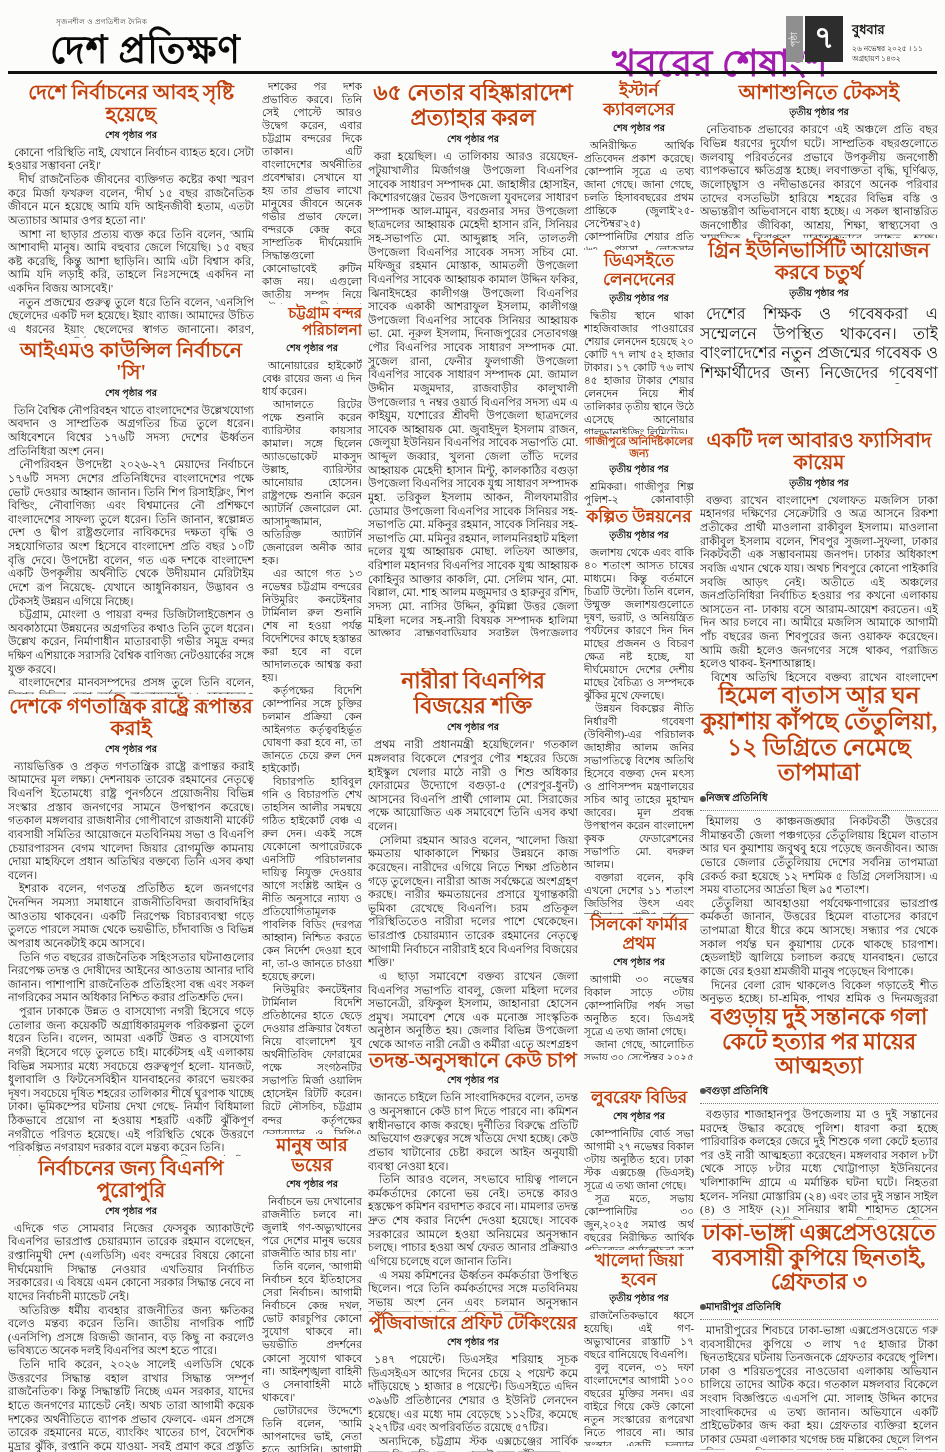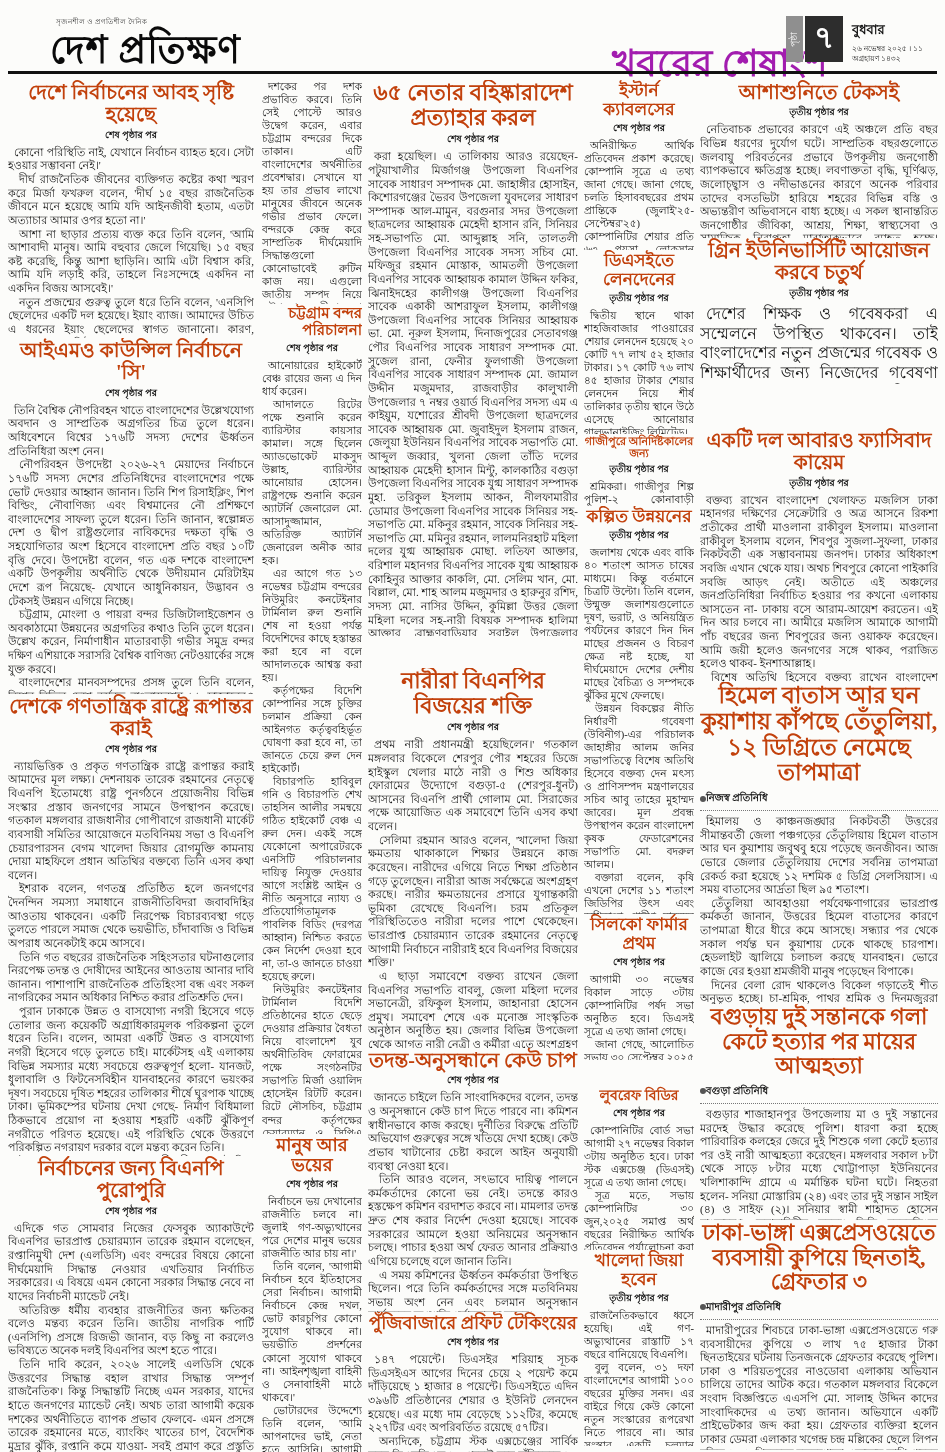--- a/index.html
+++ b/index.html
@@ -194,21 +194,21 @@
       </div>
       <div class="article" style="height: 146px;">
         <div class="headline" style="font-size: 17px;">সিলকো ফার্মার প্রথম</div>
         <div class="continuation">শেষ পৃষ্ঠার পর</div>
         <div class="body-text" style="font-size: 10.5px;">
           <p>আগামী ৩০ নভেম্বর বিকাল সাড়ে ৩টায় কোম্পানিটির পর্ষদ সভা অনুষ্ঠিত হবে। ডিএসই সূত্রে এ তথ্য জানা গেছে।</p>
           <p>জানা গেছে, আলোচিত সভায় ৩০ সেপ্টেম্বর,২০২৫ তারিখে সমাপ্ত প্রথম প্রান্তিকের (জুলাই'২৫-সেপ্টেম্বর'২৫) অনিরীক্ষিত আর্থিক প্রতিবেদন পর্যালোচনা করে প্রকাশ করবে কোম্পানিটি।</p>
         </div>
       </div>
       <div class="article" style="height: 190px;">
-        <div class="headline" style="font-size: 14px; margin-top: 28px;">লুবরেফ বিডির</div>
+        <div class="headline" style="font-size: 17px; margin-top: 28px;">লুবরেফ বিডির</div>
         <div class="continuation">শেষ পৃষ্ঠার পর</div>
         <div class="body-text" style="font-size: 10.5px;">
           <p>কোম্পানিটির বোর্ড সভা আগামী ২৭ নভেম্বর বিকাল ৩টায় অনুষ্ঠিত হবে। ঢাকা স্টক এক্সচেঞ্জ (ডিএসই) সূত্রে এ তথ্য জানা গেছে।</p>
           <p>সূত্র মতে, সভায় কোম্পানিটির ৩০ জুন,২০২৫ সমাপ্ত অর্থ বছরের নিরীক্ষিত আর্থিক প্রতিবেদন পর্যালোচনা করা হবে। পর্ষদ এ প্রতিবেদন অনুমোদন করলে কোম্পানিটি তা প্রকাশ করবে। আগের বছর কোম্পানিটি শেয়ারহোল্ডারদের ১ শতাংশ লভ্যাংশ দিয়েছিল।</p>
         </div>
       </div>
       <div class="article" style="height: 196px;">
         <div class="headline" style="font-size: 17px;">খালেদা জিয়া হবেন</div>
         <div class="continuation">তৃতীয় পৃষ্ঠার পর</div>
         <div class="body-text" style="font-size: 10.5px;">

